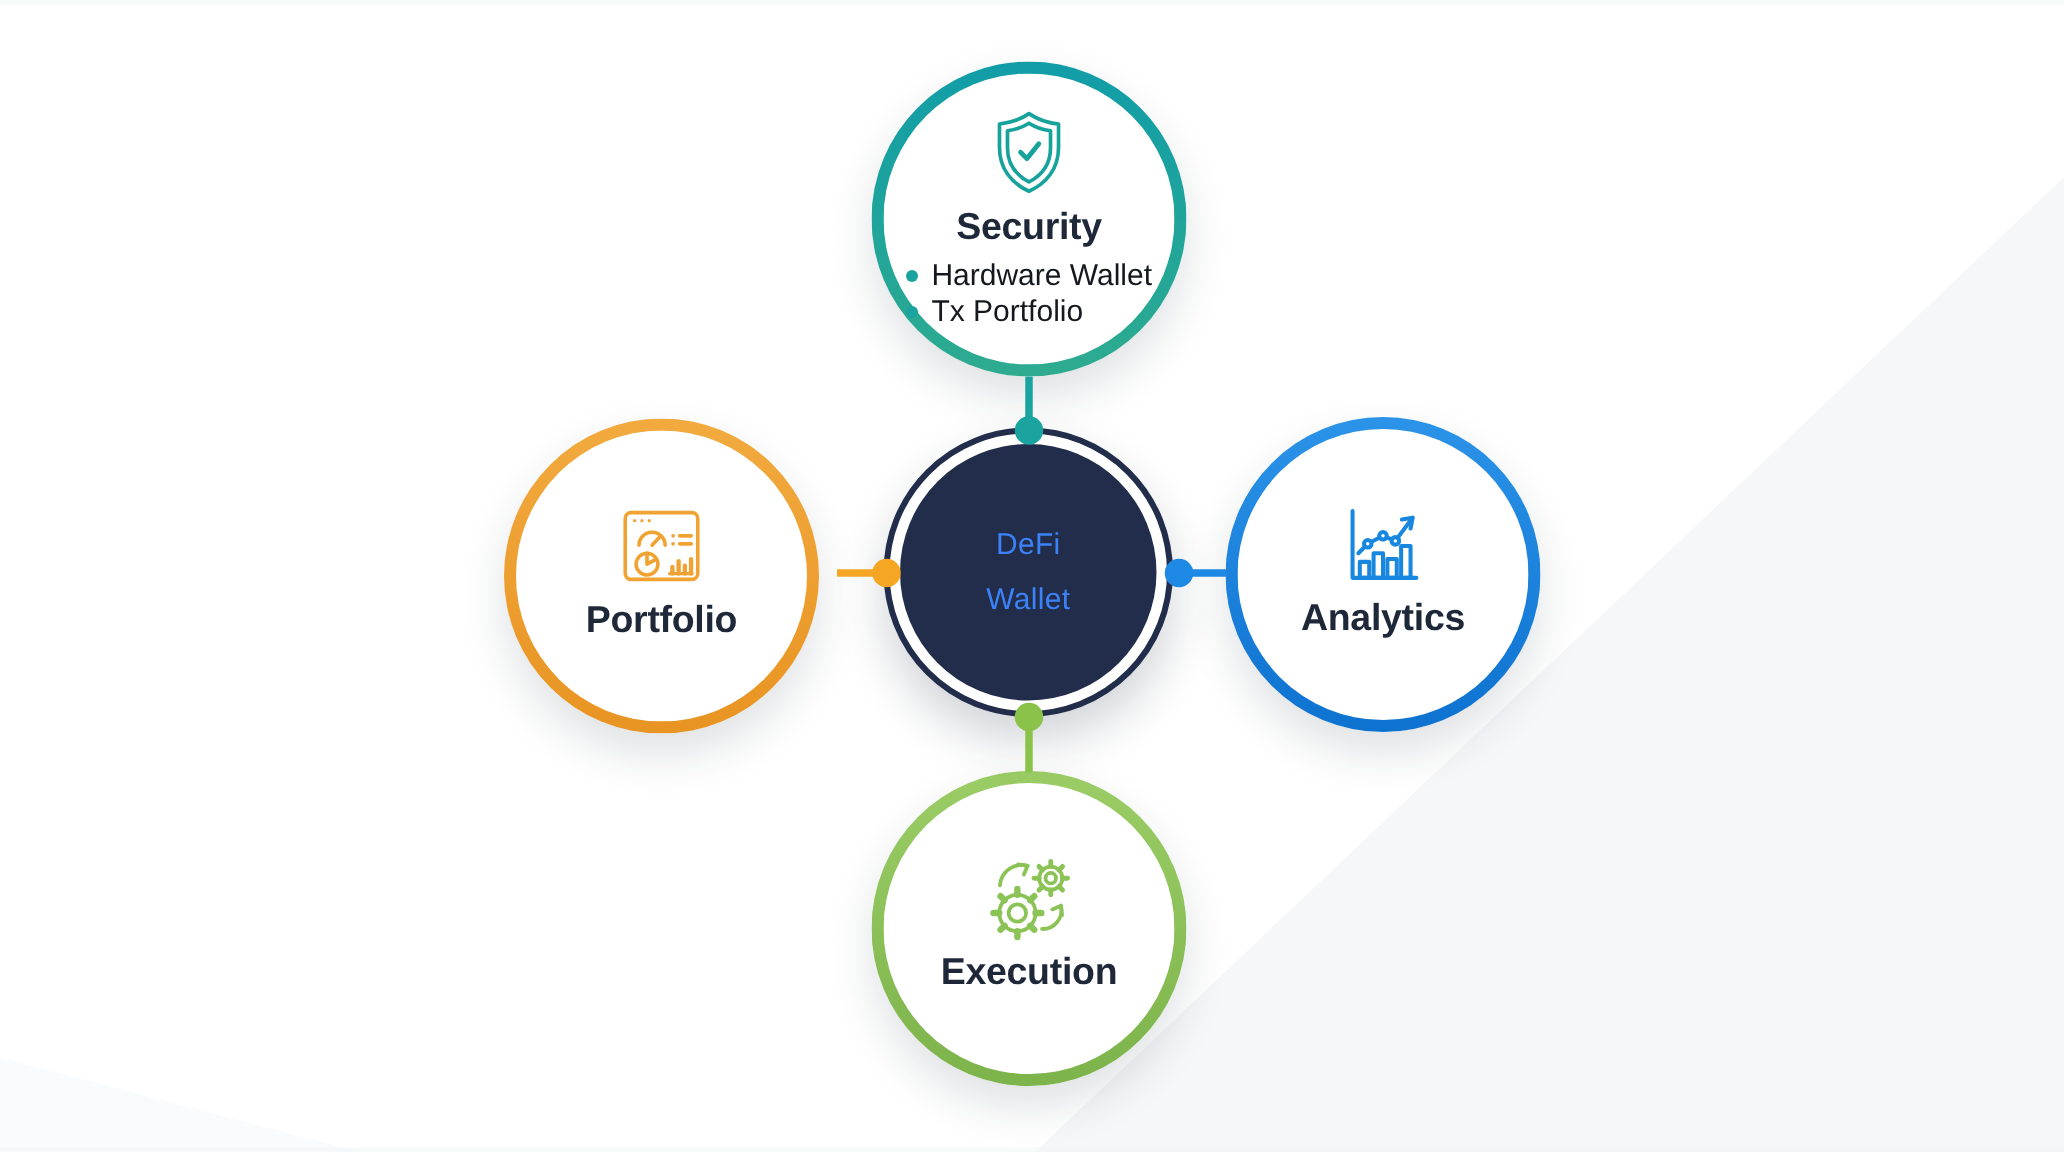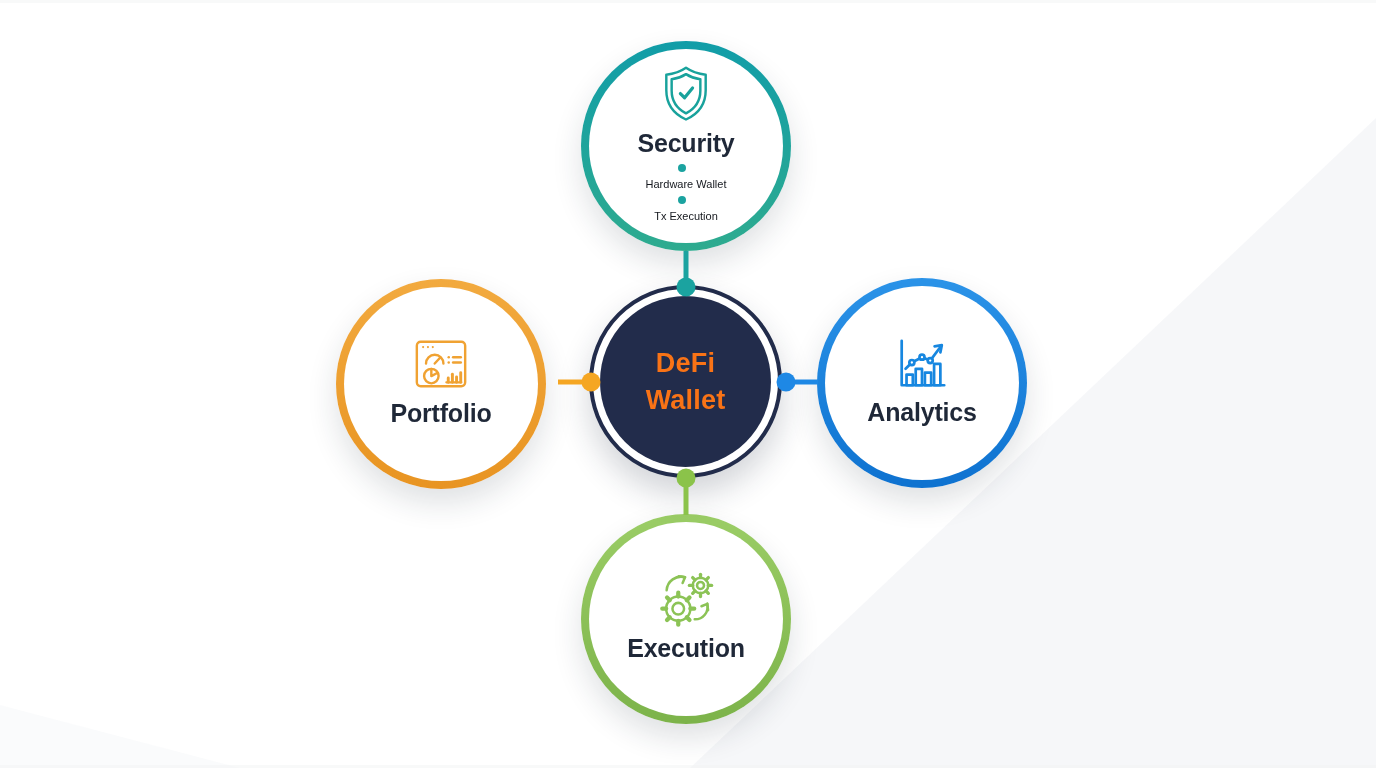--- a/index.html
+++ b/index.html
@@ -32,42 +32,42 @@
   .node-analytics{left:817px;top:278px; background:linear-gradient(#fff,#fff) padding-box,linear-gradient(180deg,#2B93E8,#0E72D0) border-box;align-items:center;}
   .node-execution{left:581px;top:514px; background:linear-gradient(#fff,#fff) padding-box,linear-gradient(180deg,#9BCD66,#7CB34A) border-box;justify-content:center;}
 
   .node-icon{height:60px;display:flex;align-items:center;justify-content:center;margin-bottom:5px;}
   .node-title{
     font-size:25px;font-weight:800;color:#1F2838;letter-spacing:-.2px;
     margin-bottom:7px;line-height:28px;
   }
   .node-items{list-style:none;margin:0;padding:0;}
   .node-items li{
-    display:flex;align-items:center;font-size:11px;color:#15181E;
-    line-height:24px;font-weight:400;flex-direction:column;
+    display:flex;align-items:center;font-size:20px;color:#15181E;
+    line-height:24px;font-weight:400;
   }
   .bullet-dot{width:8px;height:8px;border-radius:50%;margin-right:9px;flex:0 0 8px;}
   .node-security  .bullet-dot{background:#1BA3A0;}
   .node-portfolio .bullet-dot{background:#F5A623;}
   .node-analytics .bullet-dot{background:#1E88E5;}
   .node-execution .bullet-dot{background:#8BC34A;}
 
   
   .hub-ring{
     position:absolute;left:589px;top:285px;width:193px;height:193px;
     border-radius:50%;border:4px solid #222C4B;box-sizing:border-box;
     background:#ffffff;z-index:2;
     display:flex;align-items:center;justify-content:center;
     box-shadow:0 16px 32px rgba(30,42,60,.20);
   }
   .hub-core{
     width:171px;height:171px;border-radius:50%;background:#222C4B;
     display:flex;flex-direction:column;align-items:center;justify-content:center;
   }
-  .hub-line{color:#f97316;font-size:27px;font-weight:700;line-height:37px;letter-spacing:.2px;}
+  .hub-line{color:#3b82f6;font-size:20px;font-weight:400;line-height:37px;letter-spacing:.2px;}
 
   .connector-layer{position:absolute;left:0;top:0;z-index:3;pointer-events:none;}
 </style>
 </head>
 <body>
 
 <div class="canvas">
   <div class="bg-wedge"></div>
   <div class="bg-wedge2"></div>
   <div class="edge-strip top"></div>
@@ -82,21 +82,21 @@
       </svg>
     </div>
     <div class="node-title">Security</div>
     <ul class="node-items">
       <li>
           <span class="bullet-dot"></span>
           <span>Hardware Wallet</span>
         </li>
       <li>
           <span class="bullet-dot"></span>
-          <span>Tx Execution</span>
+          <span>Tx Portfolio</span>
         </li>
     </ul>
   </div>
 
   <div class="node node-portfolio">
     <div class="node-icon">
       <svg width="62" height="58" viewBox="0 0 64 60" fill="none" stroke="#F0A232" stroke-width="2.5" stroke-linecap="round" stroke-linejoin="round">
         <rect x="7" y="7" width="50" height="46" rx="4"></rect>
         <circle cx="13.5" cy="12.5" r="1.1" fill="#F0A232" stroke="none"></circle>
         <circle cx="18.5" cy="12.5" r="1.1" fill="#F0A232" stroke="none"></circle>

